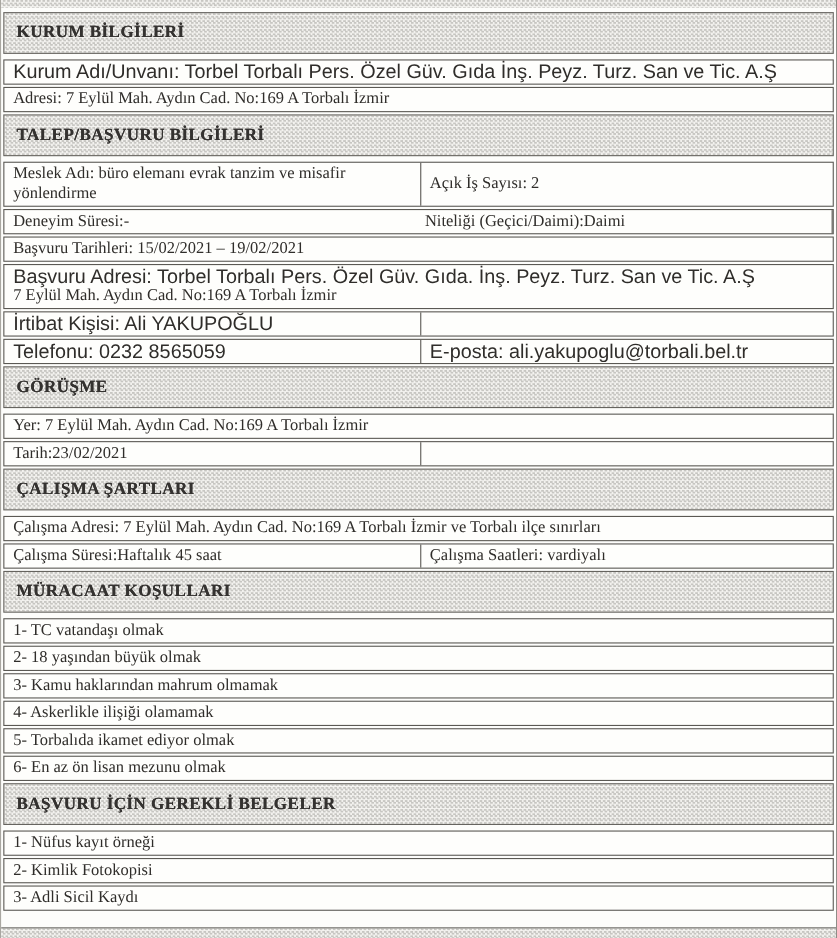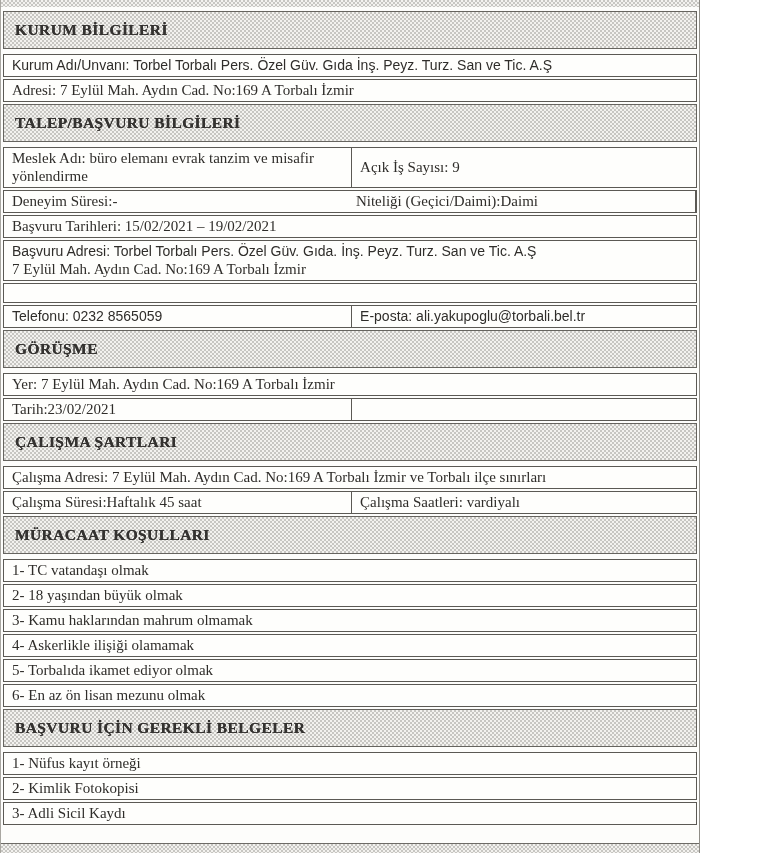--- a/index.html
+++ b/index.html
@@ -1,18 +1,18 @@
 <!DOCTYPE html>
 <html lang="tr"><head>
 <meta charset="utf-8">
 <style>
   html,body{margin:0;padding:0;background:#ffffff;}
   .page{
     position:relative;
-    width:700px;height:853px;
+    width:761px;height:853px;
     margin:0;
     background:#fdfdfb;
     color:#2f2d2a;
     font-family:"Liberation Serif","DejaVu Serif",serif;
     overflow:hidden;
     box-sizing:border-box;
     border-left:1px solid #a9a7a1;
     border-right:1px solid #8f8d87;
   }
   .inner{padding:0 2px;}
@@ -49,21 +49,21 @@
     box-sizing:border-box;
   }
   .row.item{min-height:18px;}
   .cell{
     flex:1 1 auto;
     padding:1px 8px 2px 8px;
     display:flex;flex-direction:column;justify-content:center;
     box-sizing:border-box;
   }
   .cell.split-left{flex:0 0 50.3%;border-right:1px solid #5b5954;}
-  .sans{font-family:"Liberation Sans","DejaVu Sans",sans-serif;font-size:14px;}
+  .sans{font-family:"Liberation Sans","DejaVu Sans",sans-serif;font-size:18px;}
 </style>
 </head>
 <body>
 
 <div class="page">
   <div class="edge-band top hatch"></div>
   <div class="inner">
 
     <div class="sec-header hatch">
       <span>KURUM BİLGİLERİ</span>
@@ -80,21 +80,21 @@
     </div>
 
     <div class="sec-header hatch">
       <span>TALEP/BAŞVURU BİLGİLERİ</span>
     </div>
     <div class="row">
       <div class="cell split-left">
           <span>Meslek Adı: büro elemanı evrak tanzim ve misafir yönlendirme</span>
         </div>
       <div class="cell">
-          <span>Açık İş Sayısı: 9</span>
+          <span>Açık İş Sayısı: 2</span>
         </div>
     </div>
     <div class="row">
       <div class="cell">
           <span>Deneyim Süresi:-</span>
         </div>
       <div class="cell split-left">
           <span>Niteliği (Geçici/Daimi):Daimi</span>
         </div>
     </div>
@@ -103,20 +103,23 @@
           <span>Başvuru Tarihleri: 15/02/2021 – 19/02/2021</span>
         </div>
     </div>
     <div class="row">
       <div class="cell">
         <span class="sans">Başvuru Adresi: Torbel Torbalı Pers. Özel Güv. Gıda. İnş. Peyz. Turz. San ve Tic. A.Ş</span>
         <span>7 Eylül Mah. Aydın Cad. No:169 A Torbalı İzmir</span>
       </div>
     </div>
     <div class="row sans">
+      <div class="cell split-left">
+          <span>İrtibat Kişisi: Ali YAKUPOĞLU</span>
+        </div>
     </div>
     <div class="row sans">
       <div class="cell split-left">
           <span>Telefonu: 0232 8565059</span>
         </div>
       <div class="cell">
           <span>E-posta: ali.yakupoglu@torbali.bel.tr</span>
         </div>
     </div>
 

